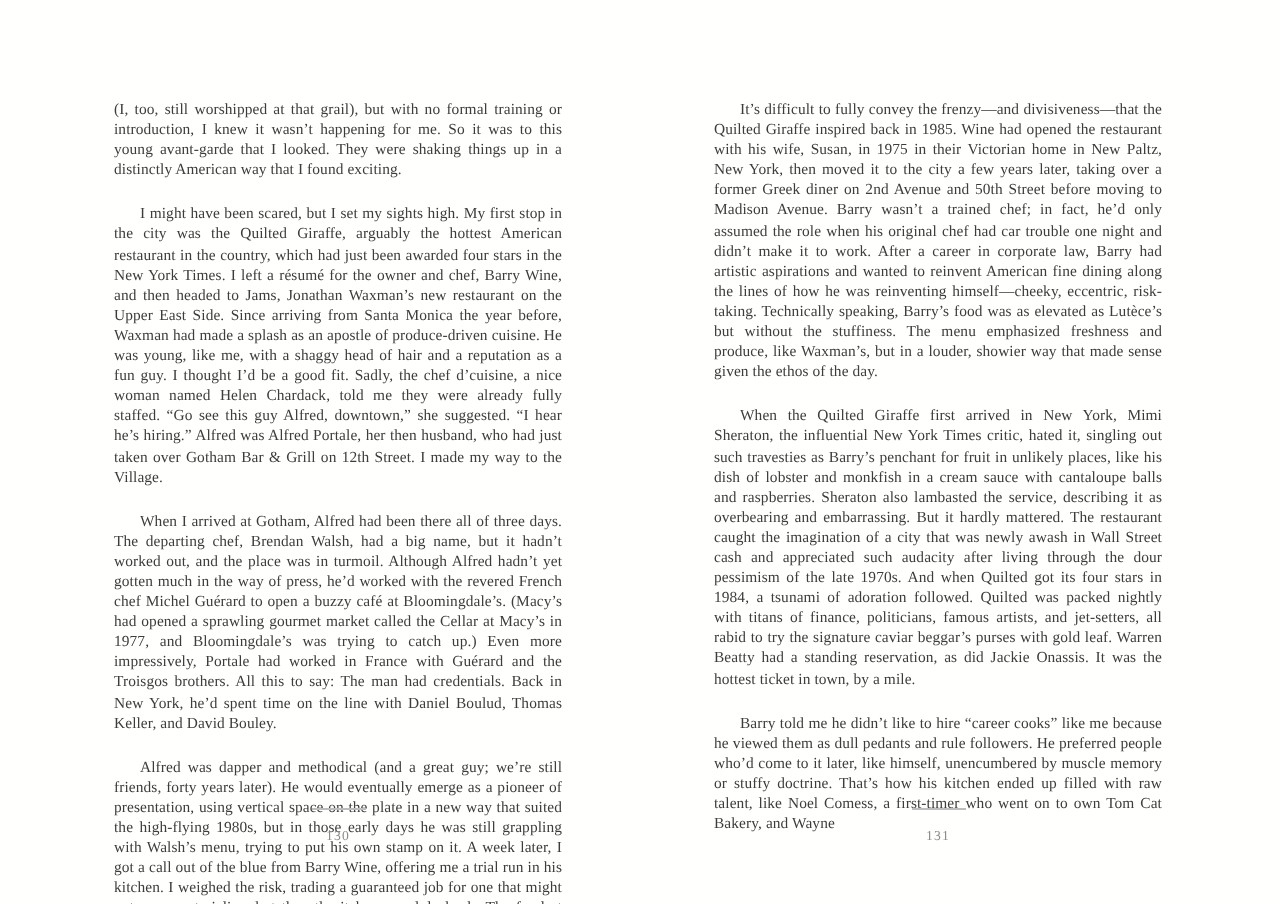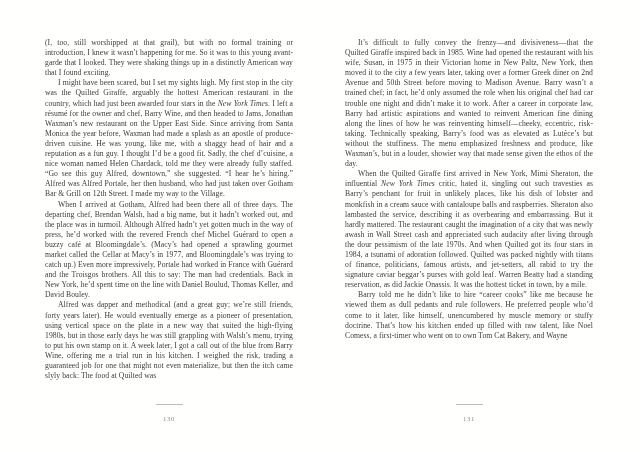--- a/index.html
+++ b/index.html
@@ -28,25 +28,25 @@
     top: 38px;
     left: 0;
     right: 0;
     color: #3d3c3a;
     font-size: 7.7px;
     line-height: 10.1px;
     text-align: justify;
     letter-spacing: 0.05px;
   }
   .para {
-    margin: 0;
+    margin: 12px;
     padding: 0;
   }
   .para.indent { text-indent: 13px; }
-  .em { font-style: italic; }
+  .em { }
   .page-footer {
     position: absolute;
     top: 404px;
     left: 0;
     right: 0;
     text-align: center;
   }
   .footer-rule {
     width: 27px;
     margin: 0 auto;

